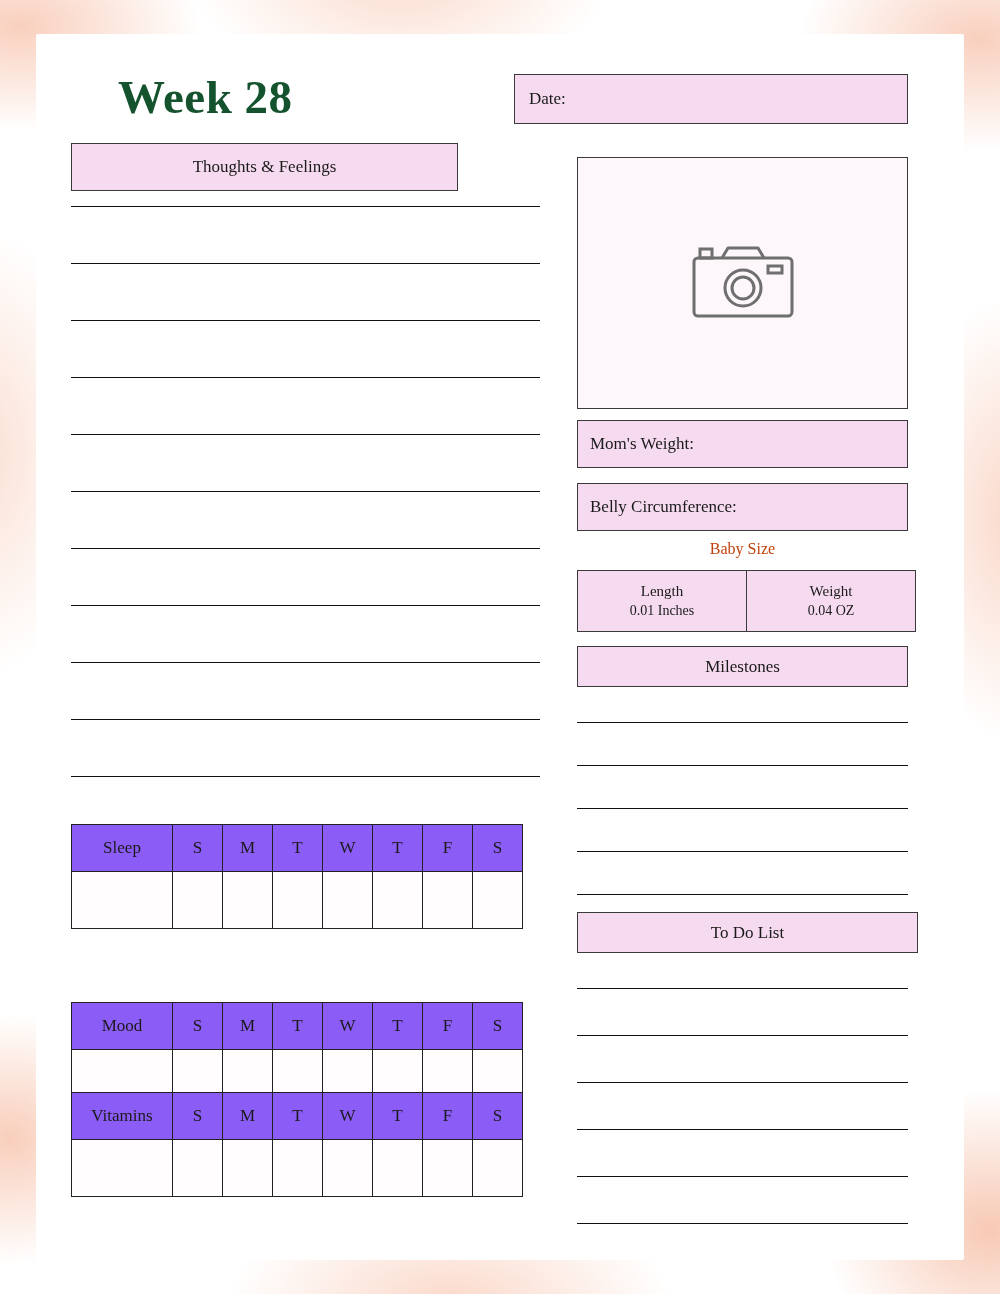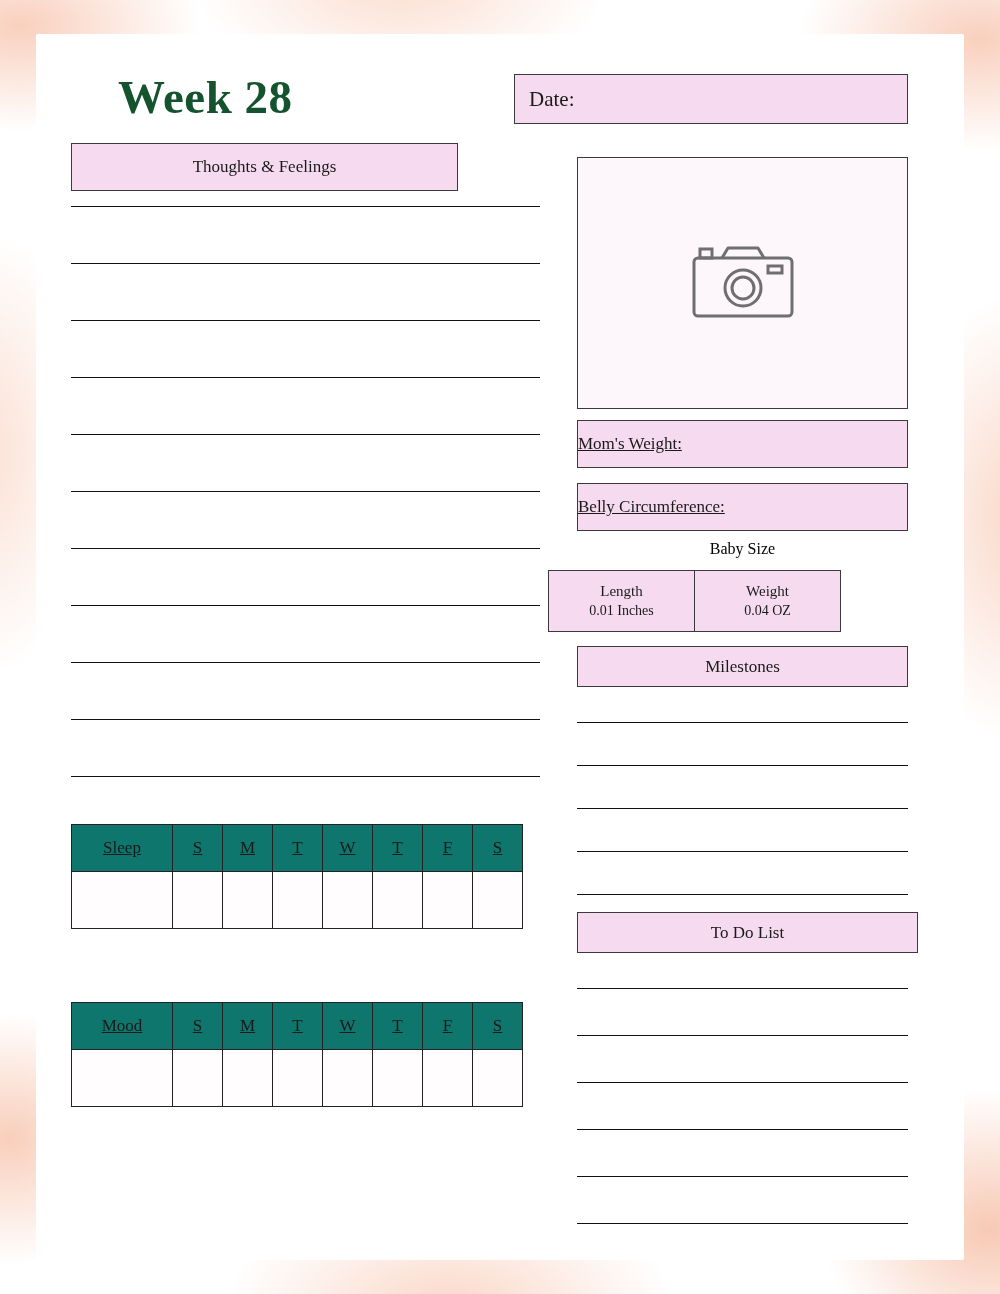--- a/index.html
+++ b/index.html
@@ -59,36 +59,36 @@
     left: 514px;
     top: 74px;
     width: 394px;
     height: 50px;
     background: #f6dbf0;
     border: 1px solid #3a3a3a;
     box-sizing: border-box;
     display: flex;
     align-items: center;
     padding-left: 14px;
-    font-size: 21px;
+    font-size: 17px;
     color: #1a1a1a;
   }
 
   
   .pink-bar {
     background: #f6dbf0;
     border: 1px solid #3a3a3a;
     box-sizing: border-box;
     display: flex;
     align-items: center;
     font-size: 17px;
     color: #1a1a1a;
   }
   .pink-bar.center { justify-content: center; }
-  .pink-bar.left { padding-left: 0; text-decoration: underline; }
+  .pink-bar.left { padding-left: 12px; }
 
   
   .tf-bar {
     position: absolute;
     left: 71px;
     top: 143px;
     width: 387px;
     height: 48px;
   }
   .lines-left {
@@ -110,23 +110,22 @@
     border-collapse: collapse;
   }
   .tracker td {
     border: 1px solid #222;
     text-align: center;
     font-size: 17px;
     color: #1a1a1a;
     padding: 0;
   }
   .tracker td.head {
-    background: #0f766e;
+    background: #8b5cf6;
     height: 46px;
-    text-decoration: underline;
   }
   .tracker td.body {
     height: 56px;
     background: #fffdfe;
   }
   .tracker td.label { width: 100px; }
   .tracker td.day { width: 49px; }
 
   #tracker-sleep   { left: 71px; top: 824px; }
   #tracker-mood    { left: 71px; top: 1002px; }
@@ -160,27 +159,27 @@
     width: 331px;
     height: 48px;
   }
   .baby-size-label {
     position: absolute;
     left: 577px;
     top: 540px;
     width: 331px;
     text-align: center;
     font-size: 16px;
-    color: #000000;
+    color: #c2410c;
   }
   .baby-table {
     position: absolute;
-    left: 548px;
+    left: 577px;
     top: 570px;
-    width: 293px;
+    width: 339px;
     border-collapse: collapse;
   }
   .baby-table td {
     border: 1px solid #3a3a3a;
     background: #f6dbf0;
     width: 50%;
     height: 60px;
     text-align: center;
     font-size: 15px;
     color: #1a1a1a;
@@ -270,20 +269,46 @@
             <td class="body day"></td>
           </tr>
     </tbody>
       </table>
   </div>
   <div class="tracker" id="tracker-mood">
     <table>
       <tbody>
           <tr class="row-head">
             <td class="head label">Mood</td>
+            <td class="head day">S</td>
+            <td class="head day">M</td>
+            <td class="head day">T</td>
+            <td class="head day">W</td>
+            <td class="head day">T</td>
+            <td class="head day">F</td>
+            <td class="head day">S</td>
+          </tr>
+      <tr class="row-body">
+            <td class="body label"></td>
+            <td class="body day"></td>
+            <td class="body day"></td>
+            <td class="body day"></td>
+            <td class="body day"></td>
+            <td class="body day"></td>
+            <td class="body day"></td>
+            <td class="body day"></td>
+          </tr>
+    </tbody>
+      </table>
+  </div>
+  <div class="tracker" id="tracker-vitamins">
+    <table>
+      <tbody>
+          <tr class="row-head">
+            <td class="head label">Vitamins</td>
             <td class="head day">S</td>
             <td class="head day">M</td>
             <td class="head day">T</td>
             <td class="head day">W</td>
             <td class="head day">T</td>
             <td class="head day">F</td>
             <td class="head day">S</td>
           </tr>
       <tr class="row-body">
             <td class="body label"></td>

